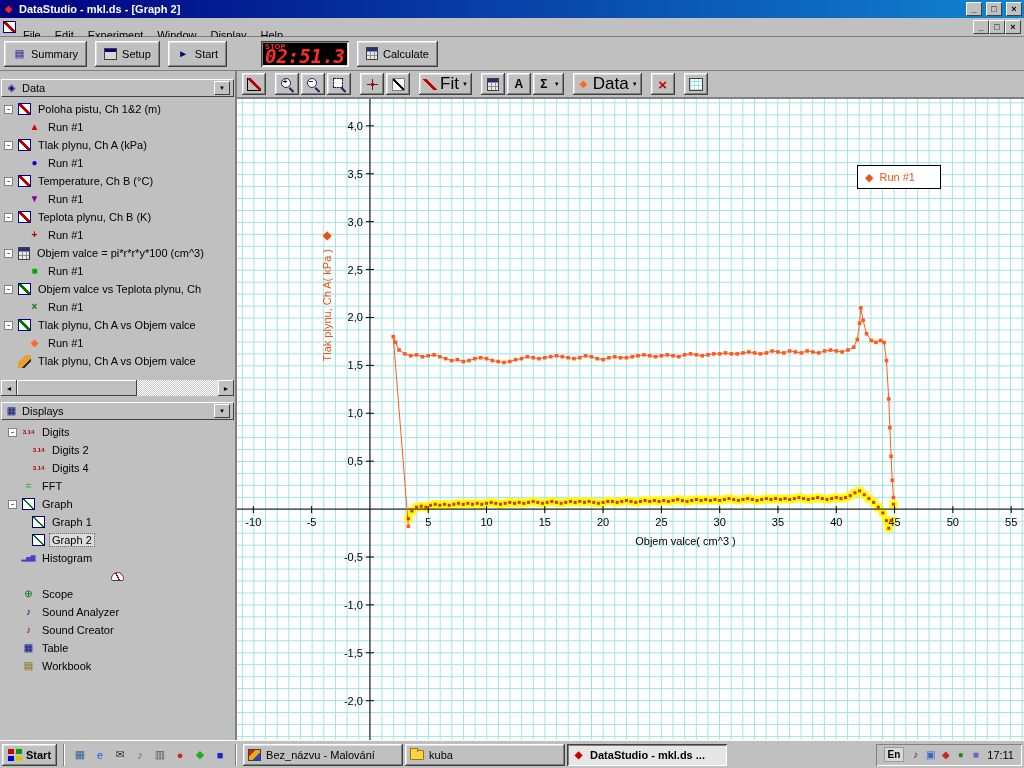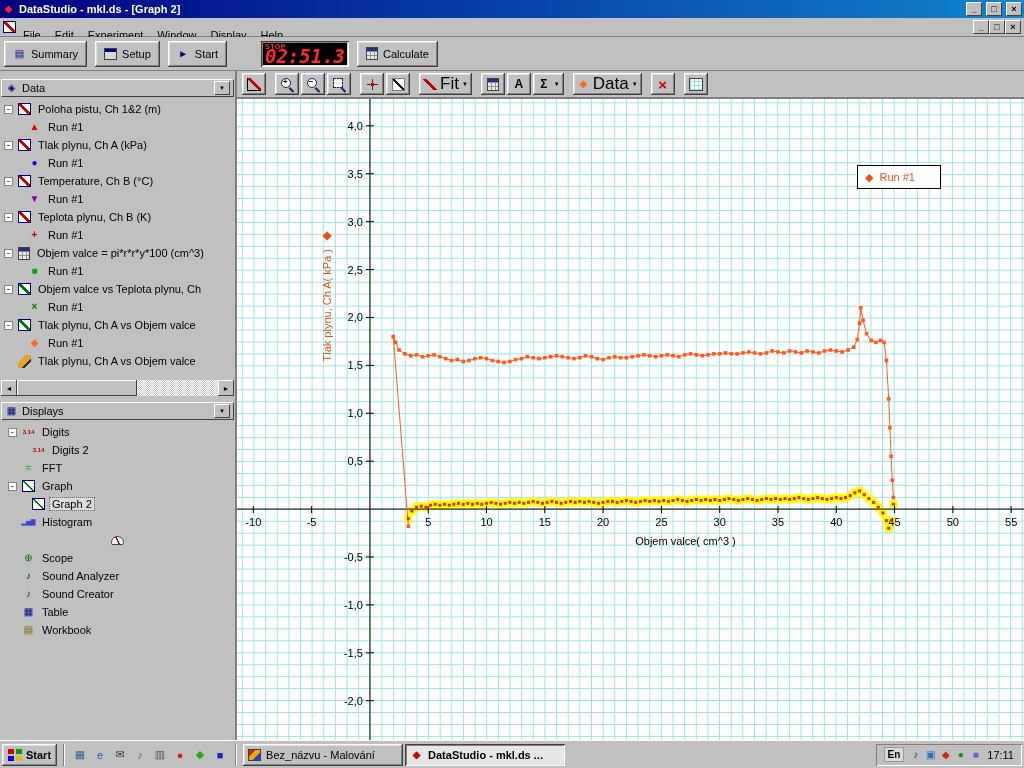--- a/index.html
+++ b/index.html
@@ -258,29 +258,37 @@
       <div class="tree displays-tree">
           <div class="trow" style="padding-left: 8px;">
             <span class="expander">-</span>
             <span class="ic i-text" style="color: rgb(170, 0, 0);">3.14</span>
             <span class="tlabel">Digits</span>
           </div>
           <div class="trow" style="padding-left: 32px;">
             <span class="ic i-text" style="color: rgb(170, 0, 0);">3.14</span>
             <span class="tlabel">Digits 2</span>
           </div>
+          <div class="trow" style="padding-left: 32px;">
+            <span class="ic i-text" style="color: rgb(170, 0, 0);">3.14</span>
+            <span class="tlabel">Digits 4</span>
+          </div>
           <div class="trow" style="padding-left: 8px;">
             <span class="exp-spacer"></span>
             <span class="ic " style="color: rgb(0, 170, 0);">≈</span>
             <span class="tlabel">FFT</span>
           </div>
           <div class="trow" style="padding-left: 8px;">
             <span class="expander">-</span>
             <span class="ic i-graphline"></span>
             <span class="tlabel">Graph</span>
+          </div>
+          <div class="trow" style="padding-left: 32px;">
+            <span class="ic i-graphline"></span>
+            <span class="tlabel">Graph 1</span>
           </div>
           <div class="trow" style="padding-left: 32px;">
             <span class="ic i-graphline"></span>
             <span class="tlabel selected">Graph 2</span>
           </div>
           <div class="trow" style="padding-left: 8px;">
             <span class="exp-spacer"></span>
             <span class="ic i-text" style="color: rgb(68, 68, 204);">▂▅▇</span>
             <span class="tlabel">Histogram</span>
           </div>
@@ -763,20 +771,24 @@
         <span class="ql-ic" style="color: rgb(204, 34, 34);">●</span>
         <span class="ql-ic" style="color: rgb(34, 170, 34);">◆</span>
         <span class="ql-ic" style="color: rgb(34, 34, 204);">■</span>
       </div>
     <span class="tb-sep"></span>
     <div class="ql">
         <div class="task-btn raised">
           <span class="ic i-paint"></span>
           <span>Bez_názvu - Malování</span>
         </div>
+        <div class="task-btn raised">
+          <span class="ic i-folder"></span>
+          <span>kuba</span>
+        </div>
         <div class="task-btn active">
           <span class="ic " style="color: rgb(204, 0, 0);">◆</span>
           <span>DataStudio - mkl.ds ...</span>
         </div>
       </div>
     <div class="tray">
       <span class="tray-lang">En</span>
       <span class="ql">
           <span class="ic" style="color: rgb(51, 51, 51);">♪</span>
           <span class="ic" style="color: rgb(51, 102, 204);">▣</span>

